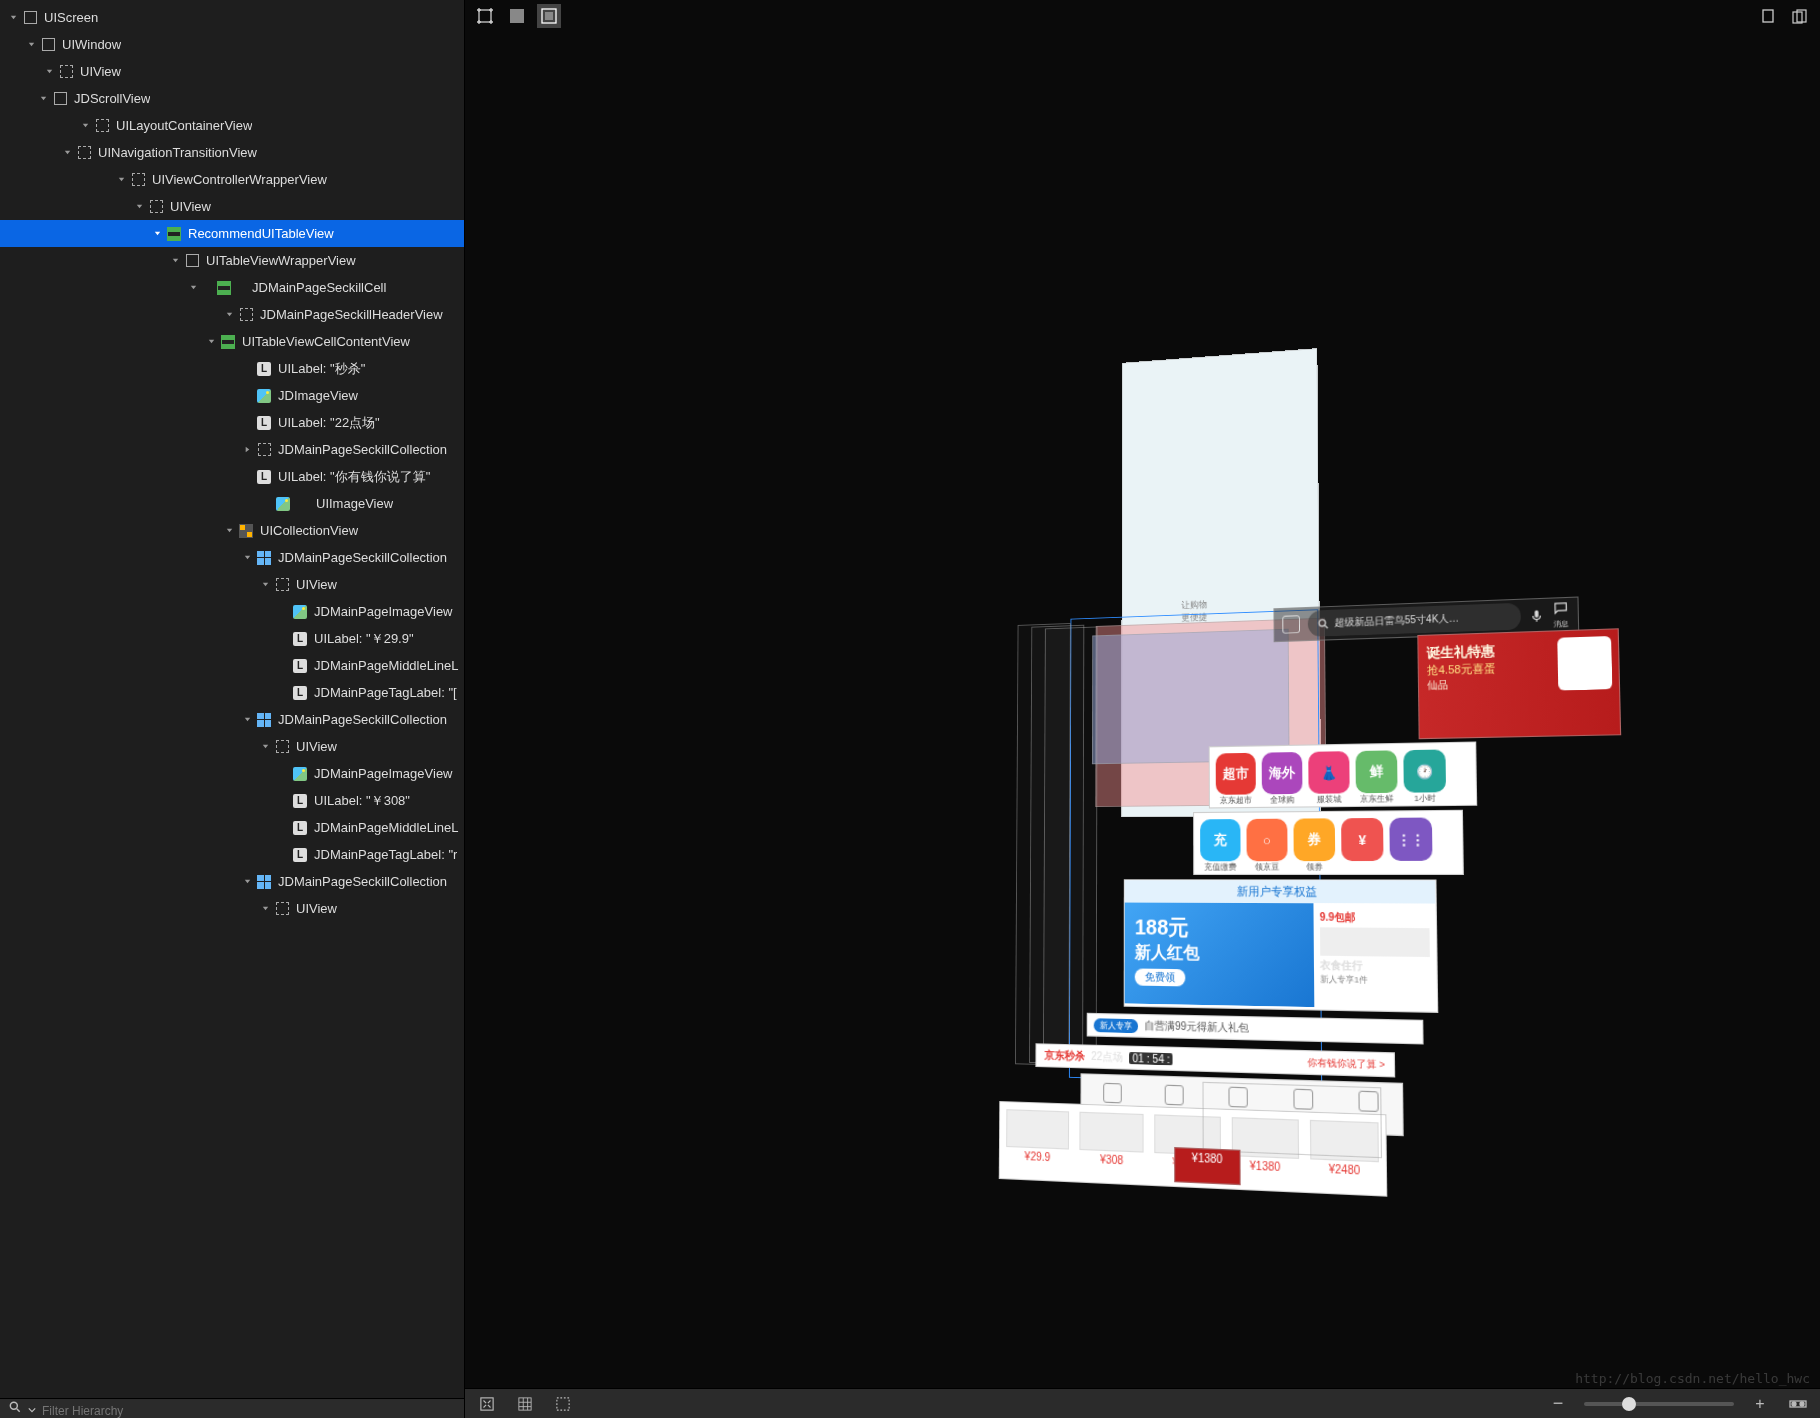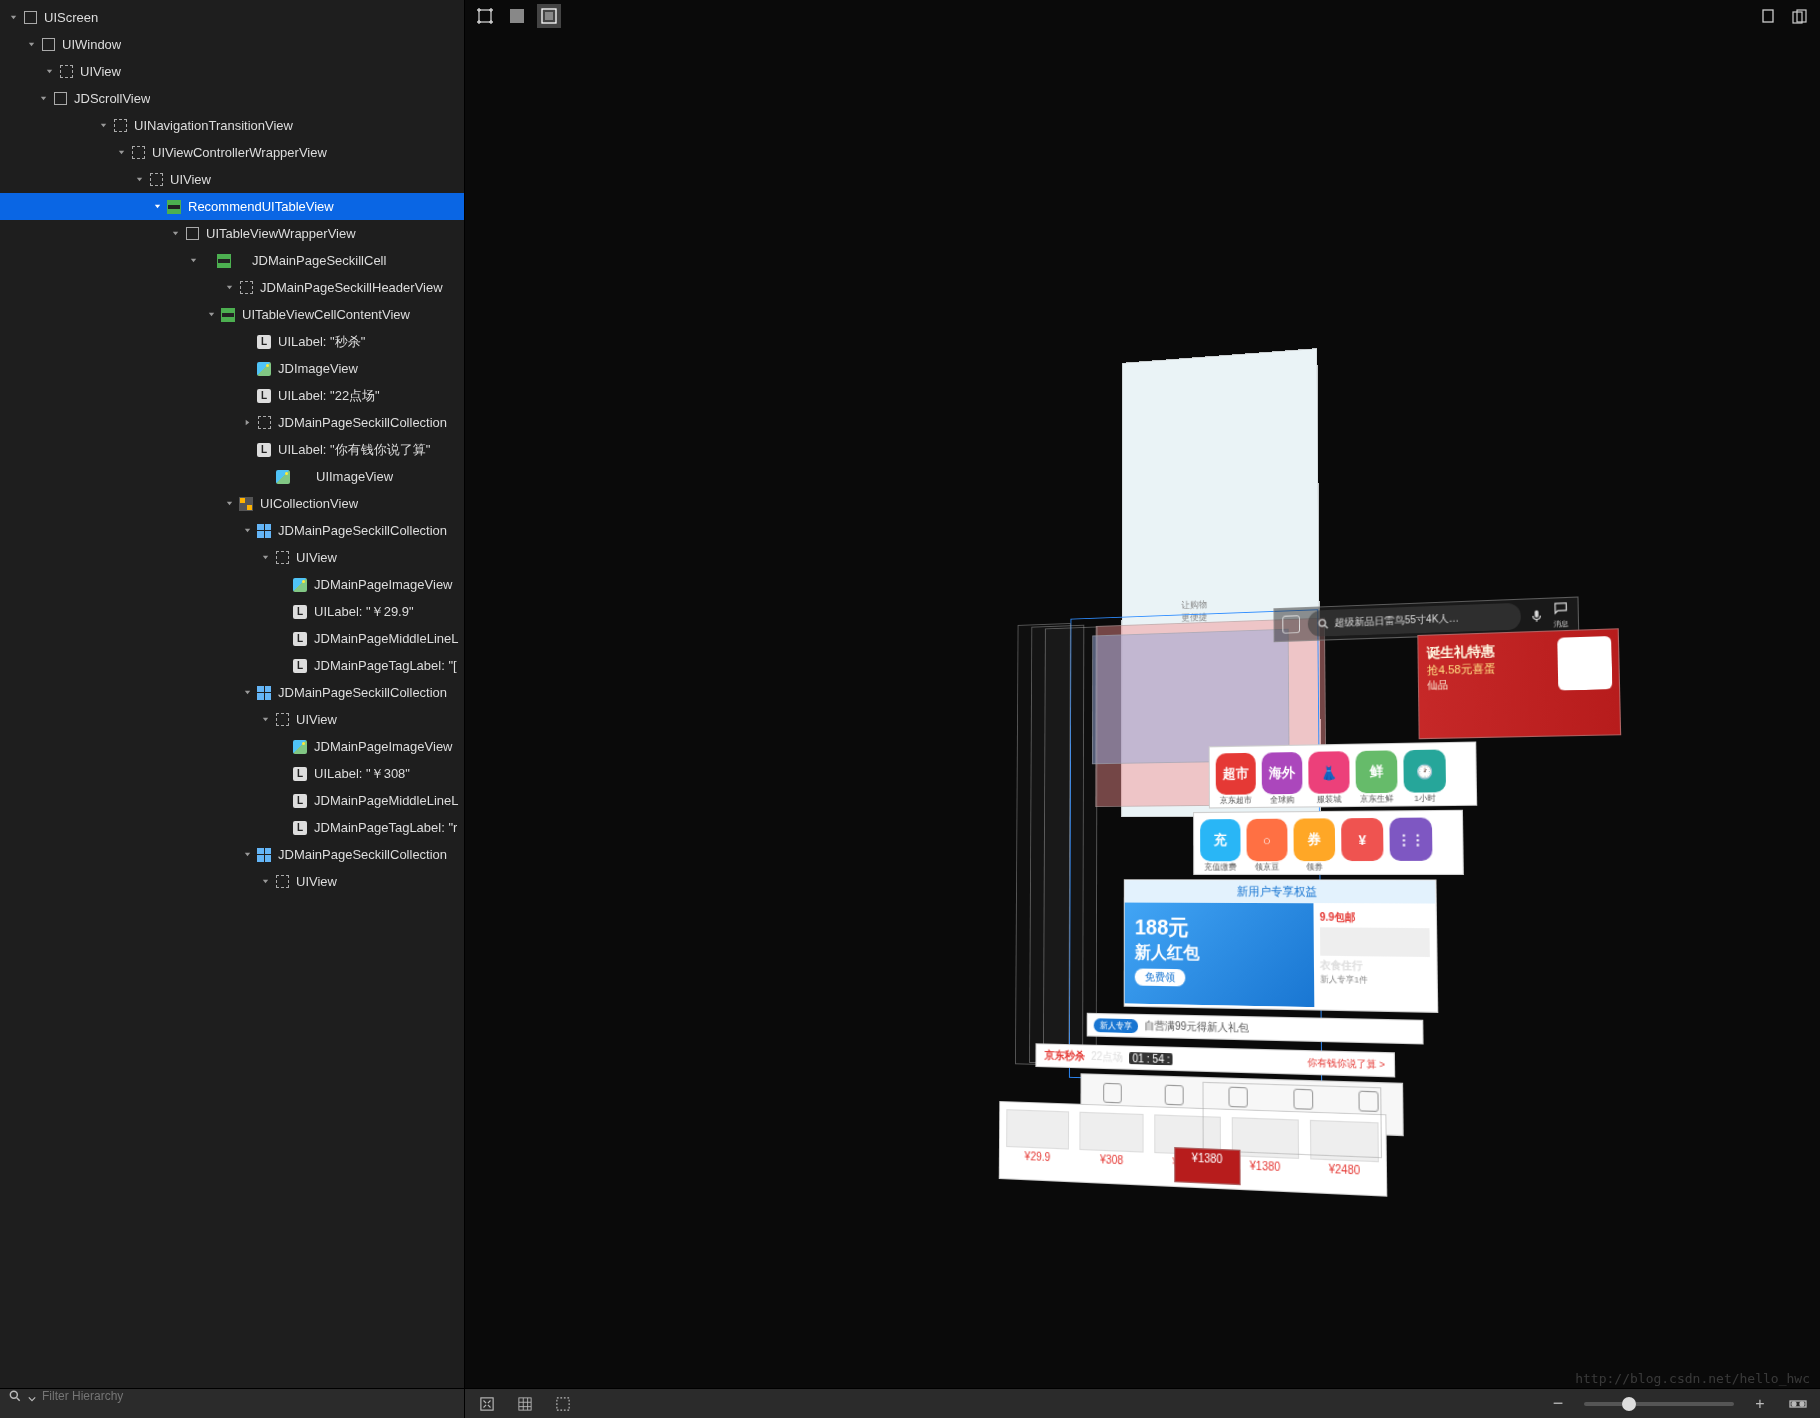--- a/index.html
+++ b/index.html
@@ -25,21 +25,21 @@
 .ic-label { background:#ddd; color:#222; width:14px; height:14px; font-size:10px; font-weight:700; line-height:14px; text-align:center; border-radius:2px; }
 .ic-image { width:14px; height:14px; background:linear-gradient(135deg,#4fc3f7 50%,#81c784 50%); border-radius:2px; position:relative; }
 .ic-image::after { content:''; position:absolute; top:2px; right:2px; width:3px; height:3px; background:#ffeb3b; border-radius:50%; }
 .ic-collection { width:14px; height:14px; background:#555; position:relative; }
 .ic-collection::before { content:''; position:absolute; top:1px; left:1px; width:5px; height:5px; background:#ffb300; }
 .ic-collection::after { content:''; position:absolute; bottom:1px; right:1px; width:5px; height:5px; background:#ffb300; }
 .ic-cells { width:14px; height:14px; display:grid; grid-template-columns:1fr 1fr; grid-template-rows:1fr 1fr; gap:1px; }
 .ic-cells span { background:#64b5f6; }
 
 
-.filter-bar { height: 30px; background: #2b2b2b; border-top:1px solid #000; display:flex; align-items:flex-start; padding:0 8px; gap:6px; }
+.filter-bar { height: 20px; background: #2b2b2b; border-top:1px solid #000; display:flex; align-items:flex-end; padding:0 8px; gap:6px; }
 .filter-input { flex:1; background:transparent; border:none; color:#ccc; font-size:12px; outline:none; }
 .filter-icon { color:#bbb; }
 
 
 .canvas-wrap { flex:1; position:relative; background:#0a0a0a; display:flex; flex-direction:column; }
 .canvas-toolbar { height:32px; display:flex; align-items:center; padding:0 8px; gap:8px; }
 .tool-btn { width:24px; height:24px; display:flex; align-items:center; justify-content:center; color:#ccc; border:1px solid transparent; cursor:pointer; }
 .tool-btn.active { background:#444; }
 .spacer { flex:1; }
 
@@ -121,21 +121,32 @@
           <span class="disclosure">
             <svg viewBox="0 0 10 10">
               <path d="M2 3 L5 7 L8 3 Z" fill="currentColor"></path>
             </svg>
           </span>
           <span class="tree-icon">
             <span class="ic-solid"></span>
           </span>
           <span class="tree-label">JDScrollView</span>
         </div>
-        <div class="tree-row" style="padding-left: 98px;">
+        <div class="tree-row" style="padding-left: 80px;">
+          <span class="disclosure">
+            <svg viewBox="0 0 10 10">
+              <path d="M2 3 L5 7 L8 3 Z" fill="currentColor"></path>
+            </svg>
+          </span>
+          <span class="tree-icon">
+            <span class="ic-box"></span>
+          </span>
+          <span class="tree-label">UILayoutContainerView</span>
+        </div>
+        <div class="tree-row" style="padding-left: 62px;">
           <span class="disclosure">
             <svg viewBox="0 0 10 10">
               <path d="M2 3 L5 7 L8 3 Z" fill="currentColor"></path>
             </svg>
           </span>
           <span class="tree-icon">
             <span class="ic-box"></span>
           </span>
           <span class="tree-label">UINavigationTransitionView</span>
         </div>

